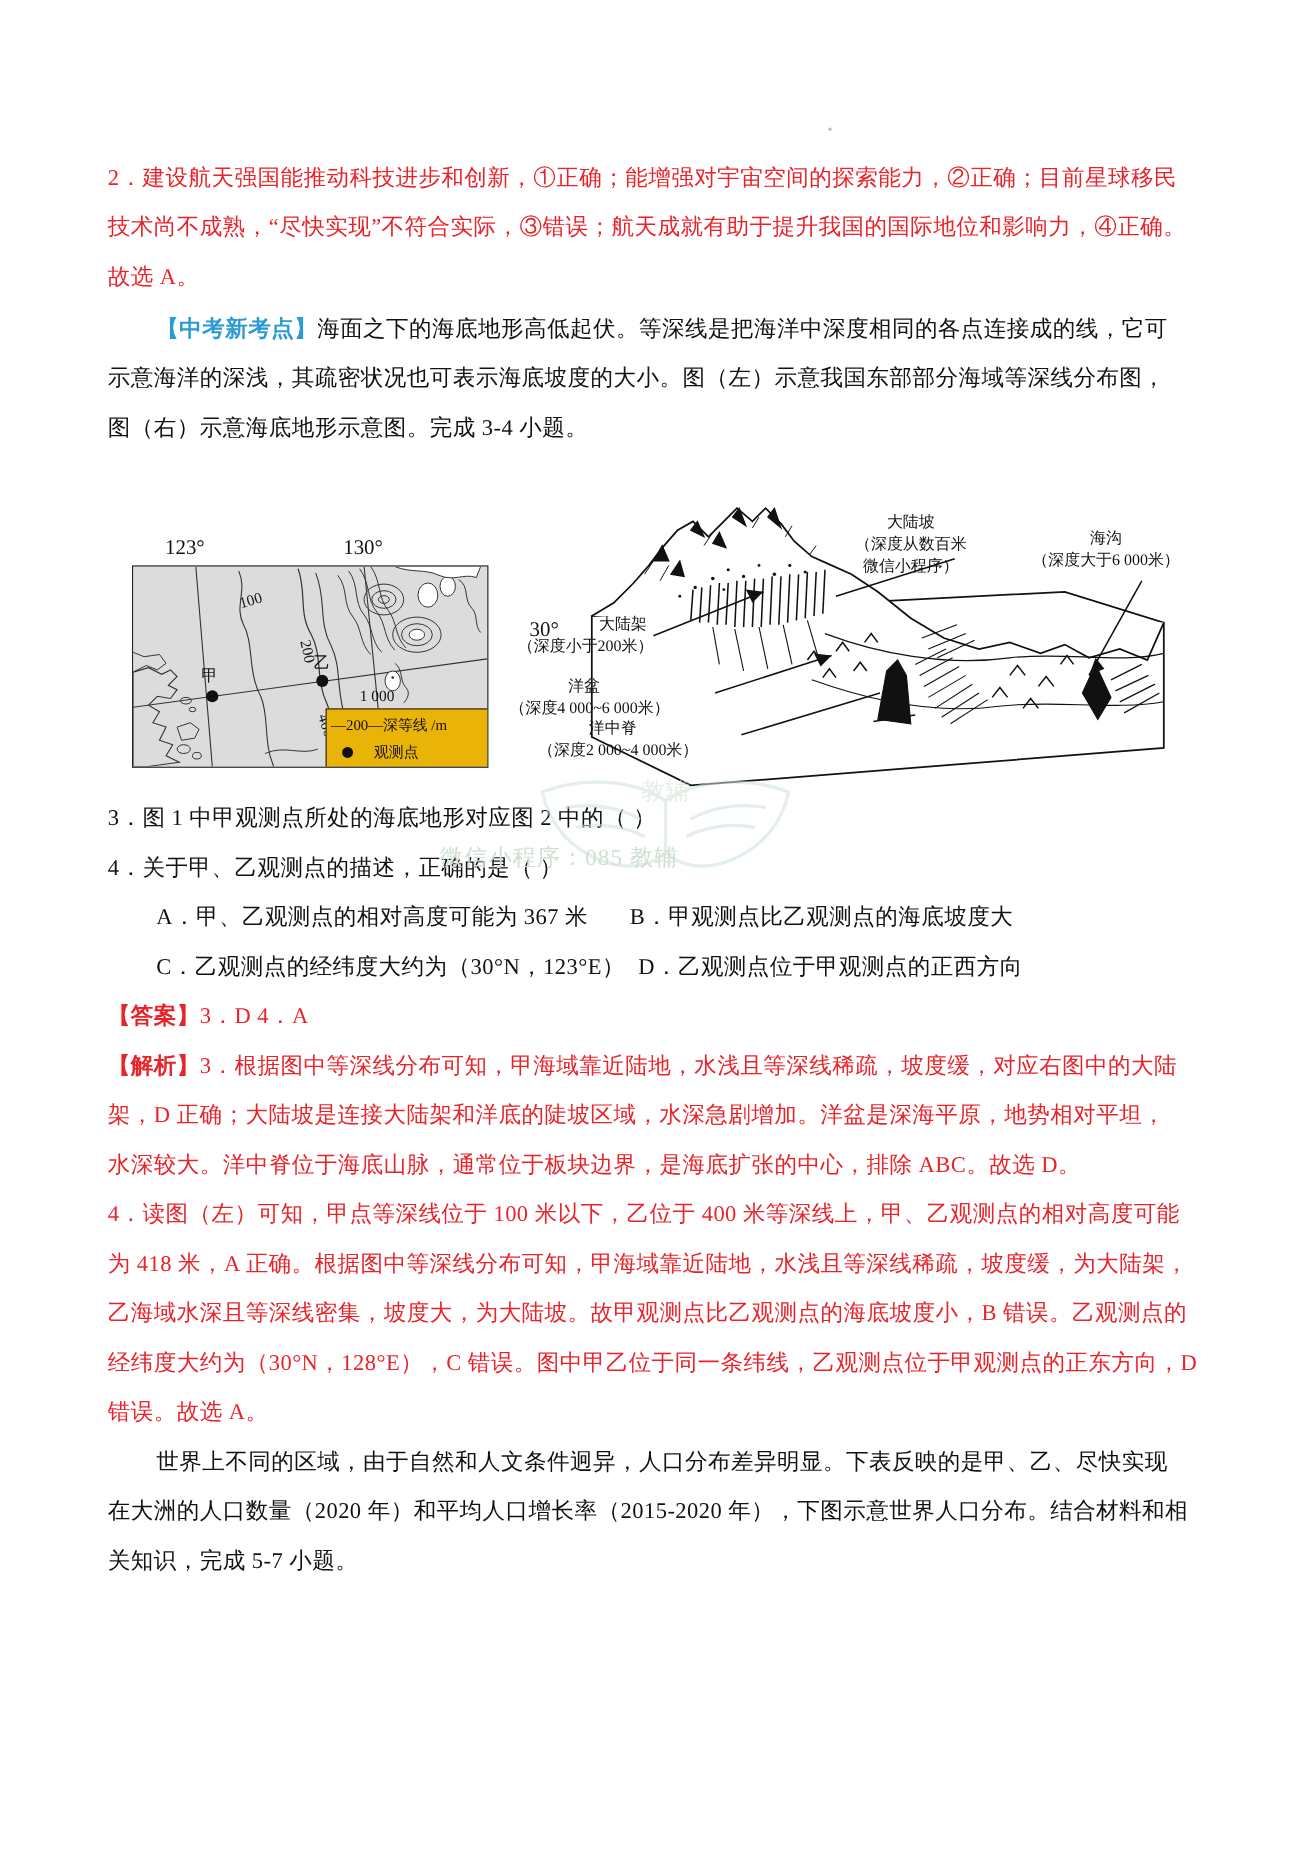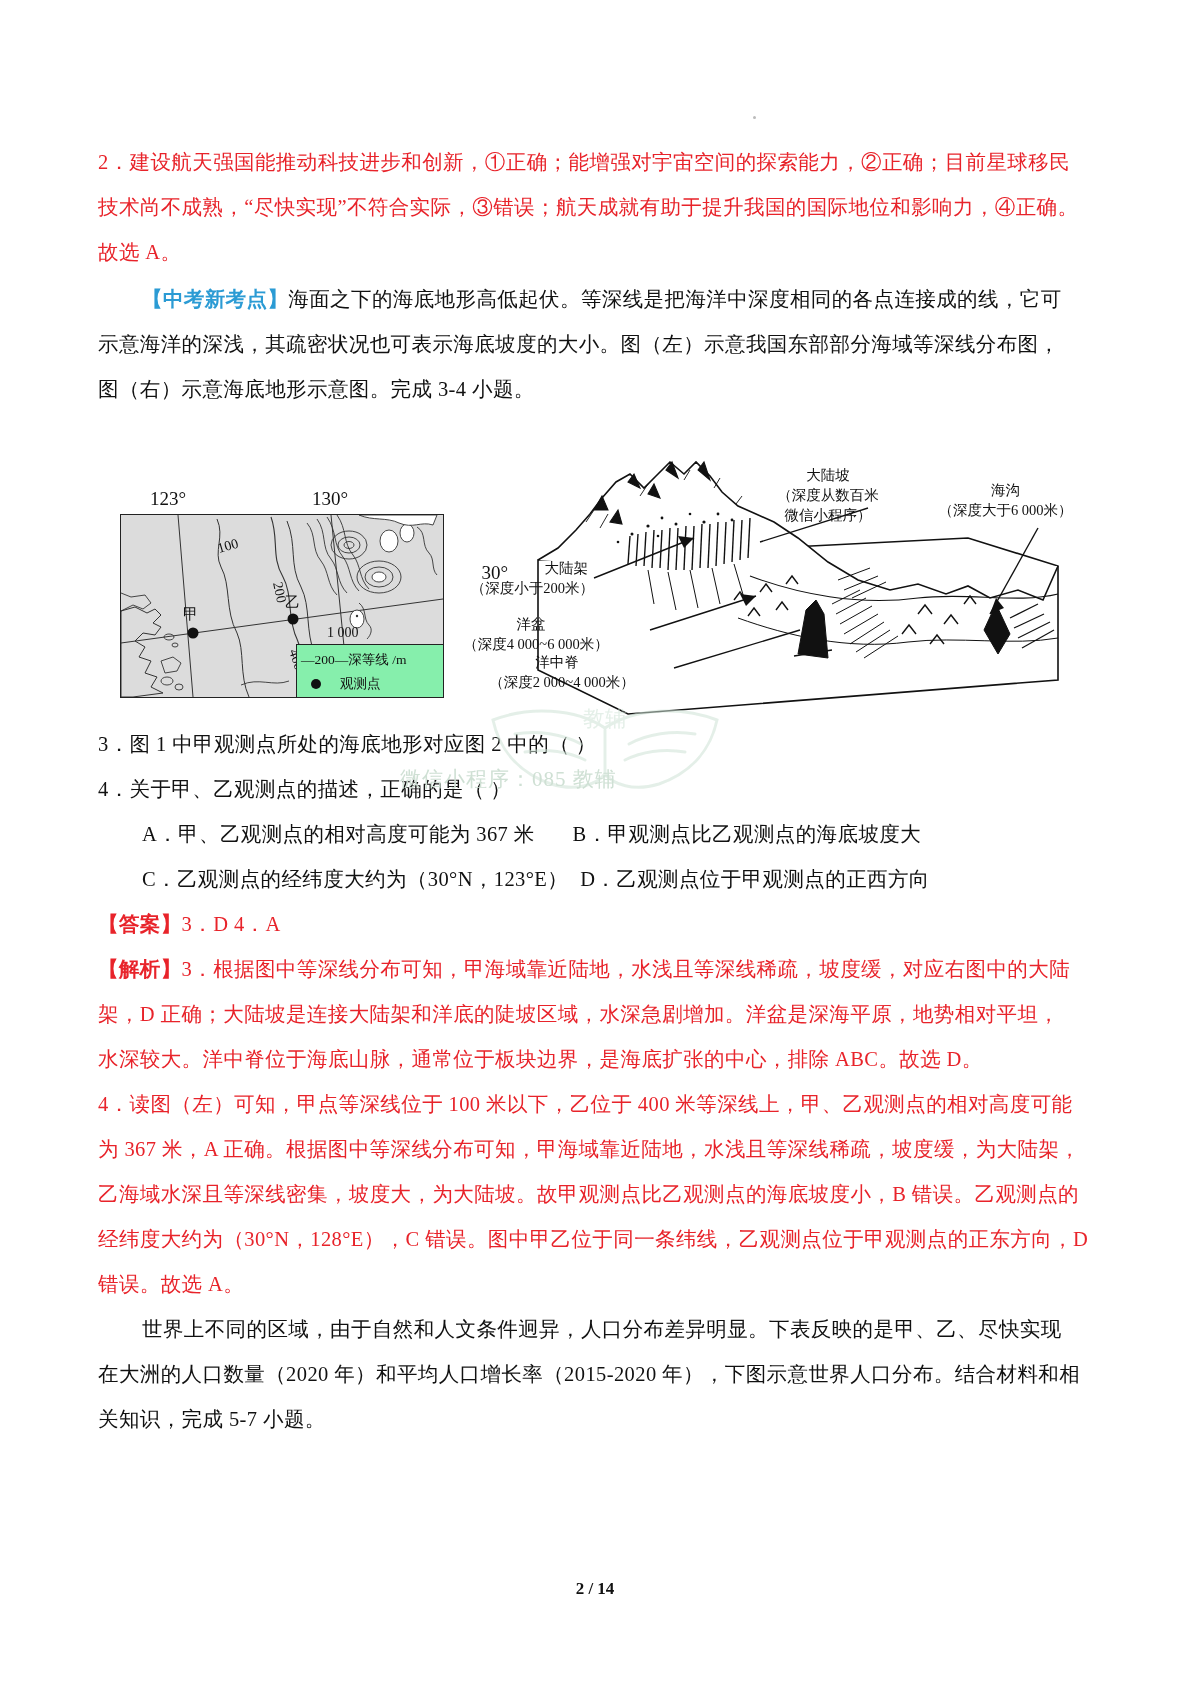--- a/index.html
+++ b/index.html
@@ -63,21 +63,21 @@
   .mapbox svg{position:absolute;left:0;top:0;}
   .lat30{
     position:absolute;
     right:-48px;top:74px;
     font-size:19px;color:#111;
   }
   .legend{
     position:absolute;
     right:-1px;bottom:-1px;
     width:148px;height:54px;
-    background:#86efac;
+    background:#eab308;
     border:1.5px solid #222;
     box-sizing:border-box;
     padding:3px 4px 0 4px;
     font-size:13.5px;
     line-height:24px;
     color:#111;
   }
   .legend-row{display:flex;align-items:center;gap:4px;white-space:nowrap;}
   .legend-dot{
     display:inline-block;width:10px;height:10px;border-radius:50%;
@@ -394,21 +394,21 @@
       </p>
     </div>
 
     <p class="ln red"><span class="bold">【答案】</span><span>3．D    4．A</span></p>
 
     <div>
       <p class="ln red"><span class="bold">【解析】</span><span>3．根据图中等深线分布可知，甲海域靠近陆地，水浅且等深线稀疏，坡度缓，对应右图中的大陆</span></p>
       <p class="ln red">架，D 正确；大陆坡是连接大陆架和洋底的陡坡区域，水深急剧增加。洋盆是深海平原，地势相对平坦，</p>
       <p class="ln red">水深较大。洋中脊位于海底山脉，通常位于板块边界，是海底扩张的中心，排除 ABC。故选 D。</p>
       <p class="ln red">4．读图（左）可知，甲点等深线位于 100 米以下，乙位于 400 米等深线上，甲、乙观测点的相对高度可能</p>
-      <p class="ln red">为 367 米，A 正确。根据图中等深线分布可知，甲海域靠近陆地，水浅且等深线稀疏，坡度缓，为大陆架，</p>
+      <p class="ln red">为 418 米，A 正确。根据图中等深线分布可知，甲海域靠近陆地，水浅且等深线稀疏，坡度缓，为大陆架，</p>
       <p class="ln red">乙海域水深且等深线密集，坡度大，为大陆坡。故甲观测点比乙观测点的海底坡度小，B 错误。乙观测点的</p>
       <p class="ln red">经纬度大约为（30°N，128°E），C 错误。图中甲乙位于同一条纬线，乙观测点位于甲观测点的正东方向，D</p>
       <p class="ln red">错误。故选 A。</p>
     </div>
 
     <div>
       <p class="ln indent2">世界上不同的区域，由于自然和人文条件迥异，人口分布差异明显。下表反映的是甲、乙、尽快实现</p>
       <p class="ln">在大洲的人口数量（2020 年）和平均人口增长率（2015-2020 年），下图示意世界人口分布。结合材料和相</p>
       <p class="ln">关知识，完成 5-7 小题。</p>
     </div>
@@ -422,14 +422,13 @@
       <path d="M150,40 L150,86"></path>
       <path d="M60,44 C82,40 108,44 126,54"></path>
       <path d="M240,44 C218,40 192,44 174,54"></path>
       <path d="M70,62 C92,58 114,62 130,70"></path>
       <path d="M230,62 C208,58 186,62 170,70"></path>
     </g>
     <text x="150" y="36" text-anchor="middle" font-family="Liberation Sans, sans-serif" font-size="22" fill="#cfe3d6">教辅</text>
   </svg>
   <div class="wm-text">微信小程序：085 教辅</div>
 
-  <div class="footer">2 / 14</div>
 </div>
 
 </body></html>

